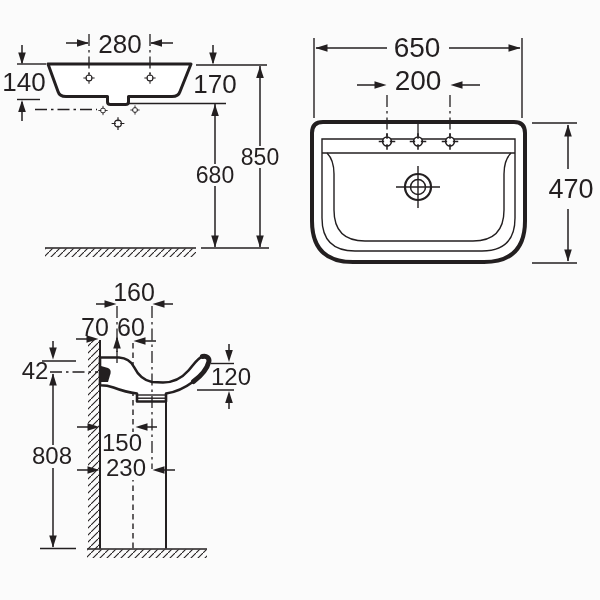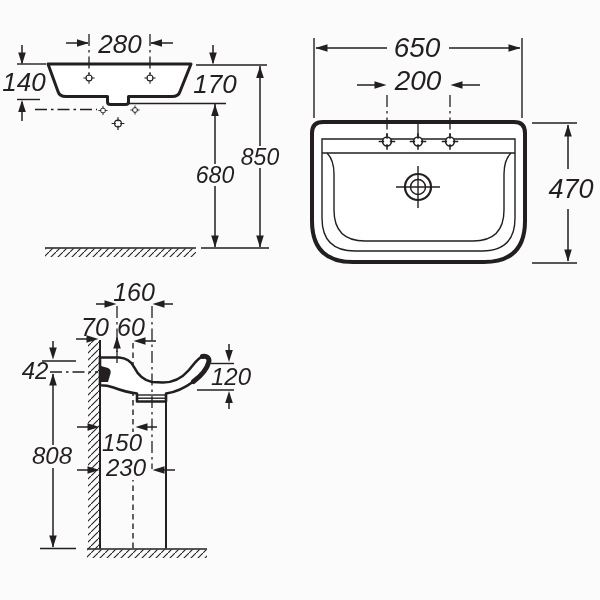--- a/index.html
+++ b/index.html
@@ -1,17 +1,17 @@
 <!DOCTYPE html>
 <html style="--line: #231f20; --bg: #fbfbfb;"><head>
 <meta charset="utf-8">
 <style>
   :root { --line:#231f20; --bg:#fbfbfb; }
   html,body { margin:0; padding:0; width:600px; height:600px; background:var(--bg); }
-  #stage { width:556px; height:600px;font-style:italic; }
+  #stage { width:556px; height:600px; }
   svg text { font-family:"Liberation Sans","DejaVu Sans",sans-serif; fill:var(--line); text-anchor:middle; }
   .s  { stroke:var(--line); fill:none; stroke-linecap:butt; }
   .dim  { stroke-width:1.5; }
   .thin { stroke-width:1.4; }
   .cl   { stroke-width:1.3; stroke-dasharray:12 4 2.5 4; }
   .dsh  { stroke-width:1.4; stroke-dasharray:5.5 4; }
   .thk3 { stroke-width:3;   fill:#fff; stroke-linejoin:round; }
   .thk4 { stroke-width:4;   fill:#fff; stroke-linejoin:round; }
   .prof { stroke-width:2.6; fill:#fff; stroke-linejoin:round; }
   .lip  { stroke-width:5;   fill:none; stroke-linecap:round; }

